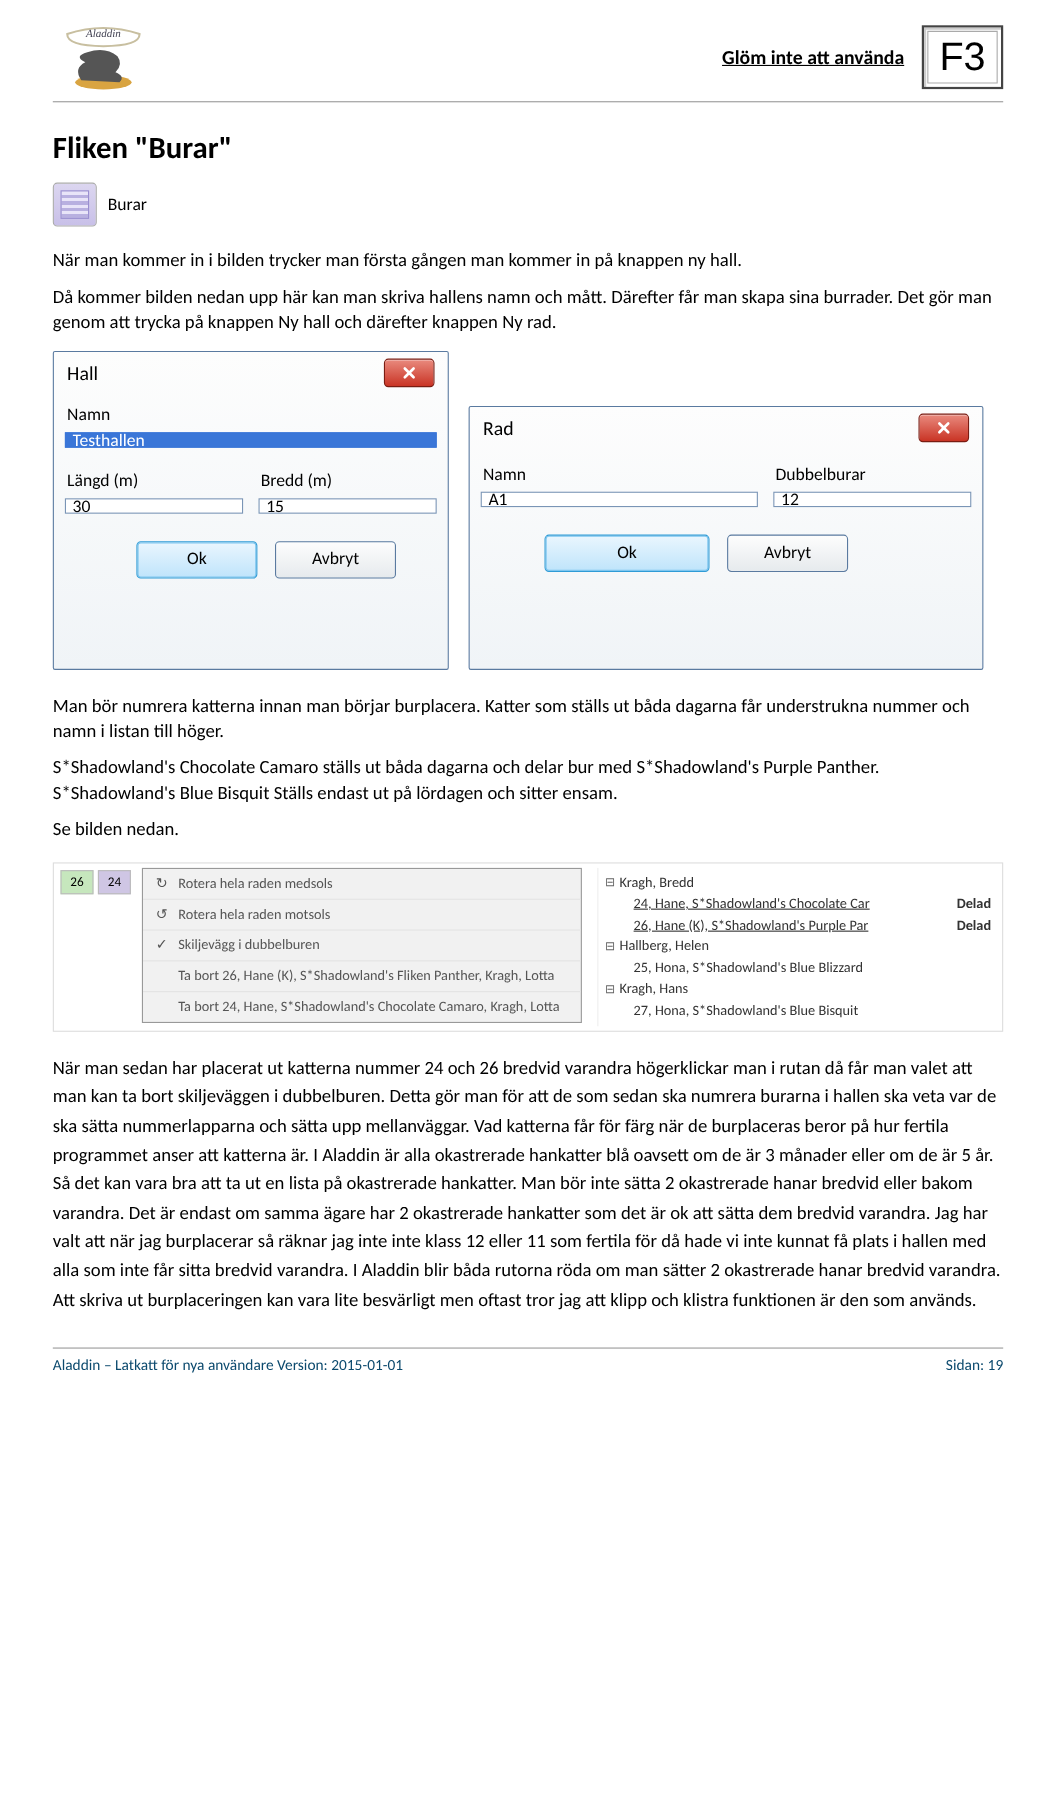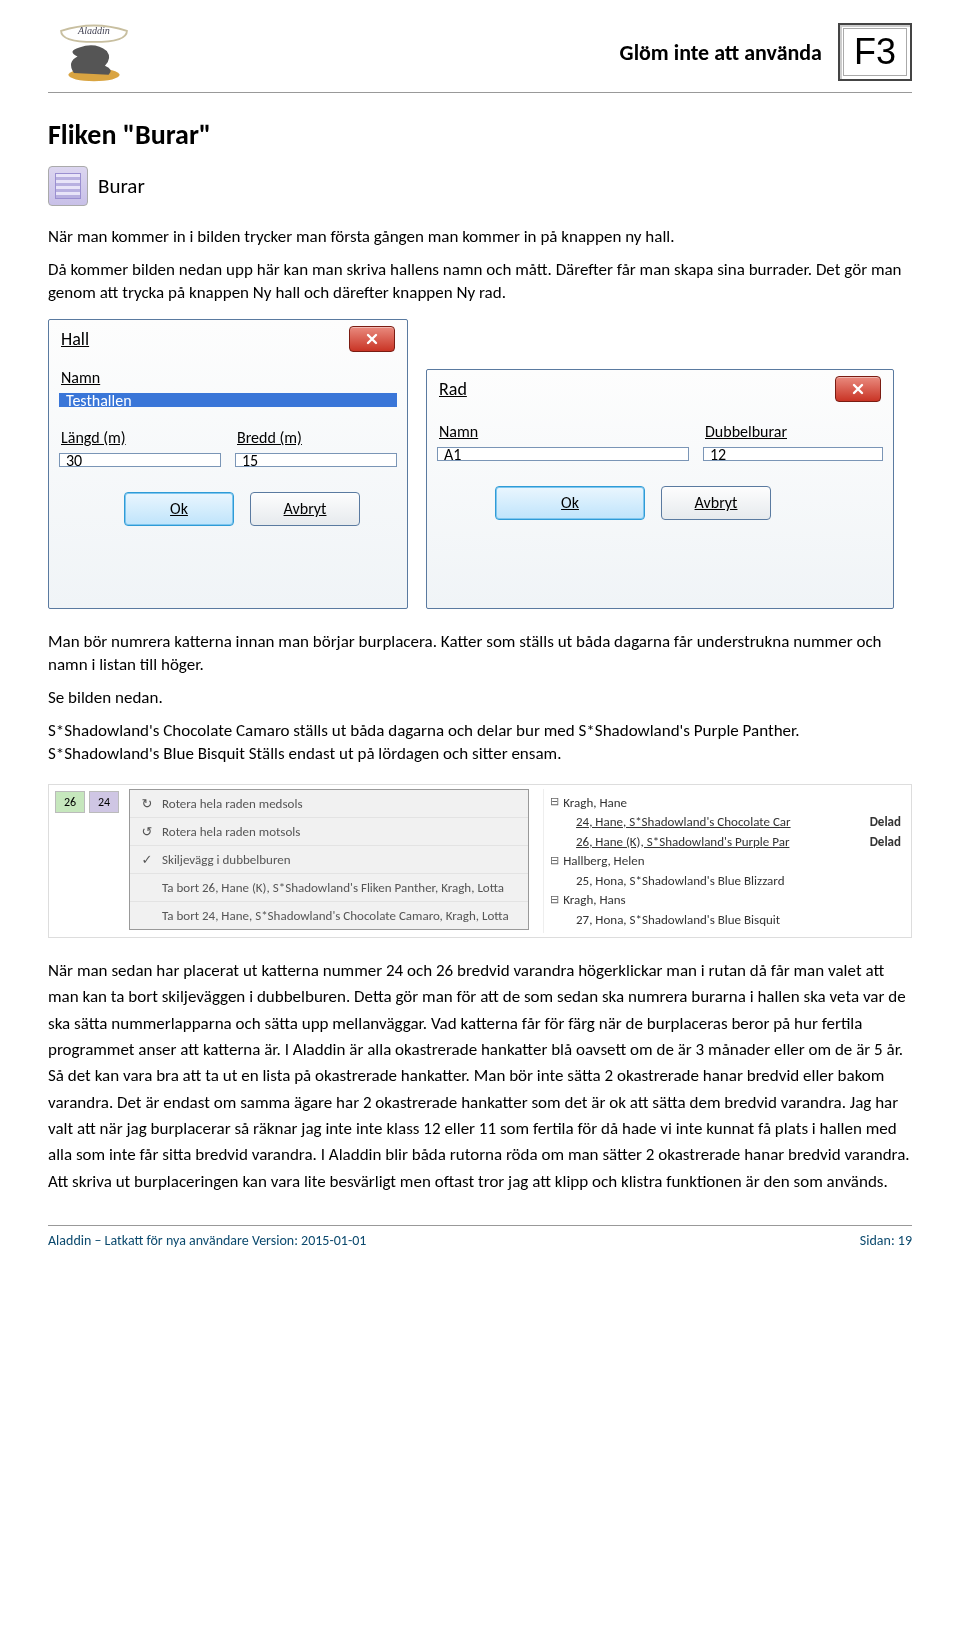--- a/index.html
+++ b/index.html
@@ -23,22 +23,23 @@
     width: 92px; height: 64px;
     position: relative;
   }
   .logo svg { width: 100%; height: 100%; }
   .header-right {
     display: flex;
     align-items: center;
     gap: 16px;
   }
   .header-text {
-    font-size: 22px;
+    font-size: 18px;
     font-weight: bold;
+    text-decoration: underline;
   }
   .f3-box {
     border: 2px solid #444;
     box-shadow: 4px 4px 0 -2px #ccc inset, 0 0 0 3px #fff inset, 0 0 0 4px #aaa inset;
     padding: 6px 14px;
     font-size: 36px;
     font-family: Arial, sans-serif;
     background: #fff;
   }
   .hr-top {
@@ -64,33 +65,32 @@
     border: 1px solid #aaa;
     border-radius: 4px;
     position: relative;
   }
   .tab-chip .icon::after{
     content:"";
     position:absolute; inset:6px;
     background: repeating-linear-gradient(0deg,#b8b0e0 0 3px,#e8e4f8 3px 6px);
     border:1px solid #9a8fd0;
   }
-  .tab-chip .lbl { font-size: 21px; }
+  .tab-chip .lbl { font-size: 16px; }
   p.body {
     font-size: 17px;
     line-height: 1.35;
     margin: 10px 0;
   }
   
   .dialog-row {
     display: flex;
     gap: 18px;
     align-items: flex-start;
     margin: 14px 0 22px 0;
-    text-decoration: underline;
   }
   .win {
     border: 1px solid #5a7aa0;
     background: linear-gradient(#fdfdfd,#f0f4f7);
     border-radius: 2px;
     padding: 0 10px 14px 10px;
     position: relative;
     min-width: 320px;
   }
   .win-hall { flex: 0 0 360px; height: 290px; }
@@ -273,22 +273,22 @@
         </div>
       </div>
       <div class="btn-row" style="justify-content:flex-start;margin-left:30px;">
         <div class="btn primary" style="min-width:150px">Ok</div>
         <div class="btn">Avbryt</div>
       </div>
     </div>
   </div>
 
   <p class="body">Man bör numrera katterna innan man börjar burplacera. Katter som ställs ut båda dagarna får understrukna nummer och namn i listan till höger.</p>
+  <p class="body">S*Shadowland's Chocolate Camaro ställs ut båda dagarna och delar bur med S*Shadowland's Purple Panther. S*Shadowland's Blue Bisquit Ställs endast ut på lördagen och sitter ensam.</p>
   <p class="body" style="margin-top:0">Se bilden nedan.</p>
-  <p class="body">S*Shadowland's Chocolate Camaro ställs ut båda dagarna och delar bur med S*Shadowland's Purple Panther. S*Shadowland's Blue Bisquit Ställs endast ut på lördagen och sitter ensam.</p>
 
   <div class="img-row">
     <div class="ctx-block">
       <div class="cell-tabs">
         <div class="cell g">26</div>
         <div class="cell p">24</div>
       </div>
       <div class="ctx-menu">
         <div class="ctx-item">
           <span class="ctx-icon">↻</span>
@@ -308,21 +308,21 @@
         </div>
         <div class="ctx-item">
           <span class="ctx-icon"></span>
           <span>Ta bort 24, Hane, S*Shadowland's Chocolate Camaro, Kragh, Lotta</span>
         </div>
       </div>
     </div>
     <div class="tree">
       <div class="owner">
           <span class="box">⊟</span>
-          <span>Kragh, Hane</span>
+          <span>Kragh, Bredd</span>
         </div>
       <div class="cat">
           <span class="t" style="text-decoration:underline">24, Hane, S*Shadowland's Chocolate Car</span>
           <span class="tag">Delad</span>
         </div>
       <div class="cat">
           <span class="t" style="text-decoration:underline">26, Hane (K), S*Shadowland's Purple Par</span>
           <span class="tag">Delad</span>
         </div>
       <div class="owner">

